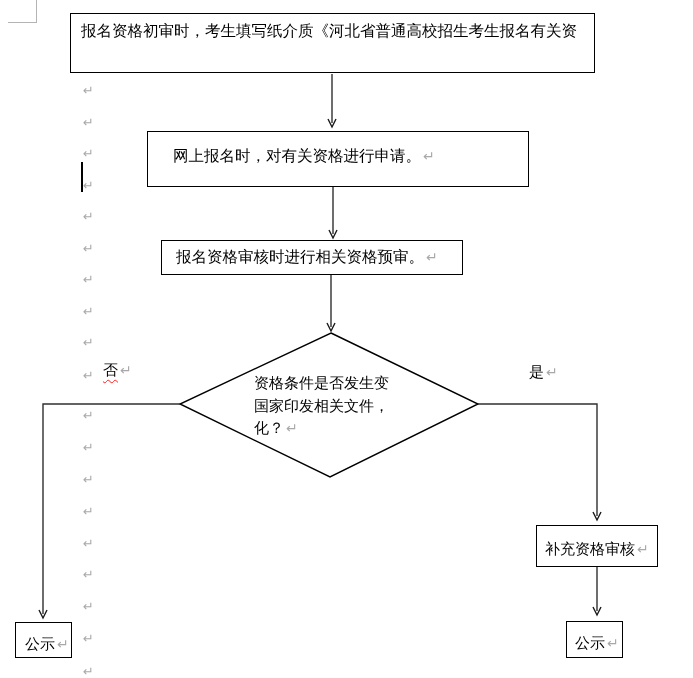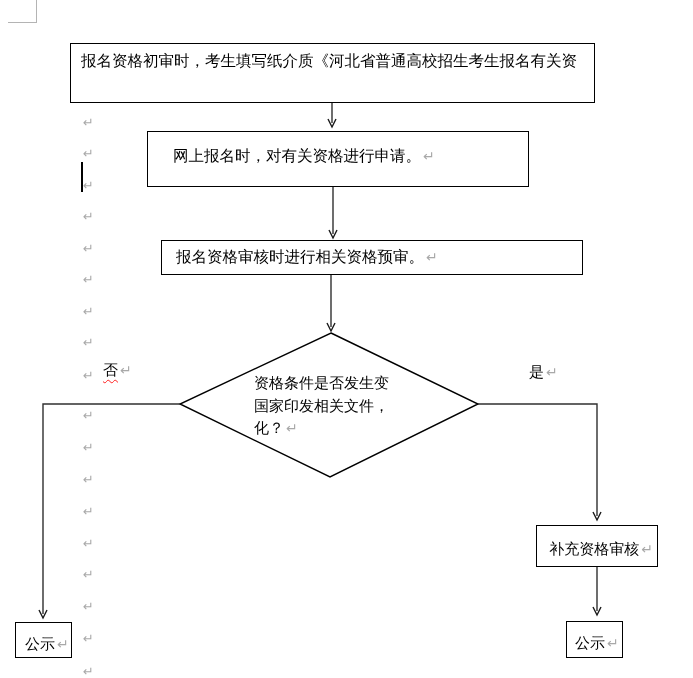--- a/index.html
+++ b/index.html
@@ -23,24 +23,24 @@
 
   .flowbox {
     position: absolute;
     border: 1.5px solid #000000;
     background: #ffffff;
     box-sizing: border-box;
     font-size: 15.5px;
     line-height: 27px;
     white-space: nowrap;
   }
-  .box1 { left: 70px;  top: 13px;  width: 525px; height: 60px; padding: 3px 6px 0 10px; margin-top: 30px; }
+  .box1 { left: 70px;  top: 13px;  width: 525px; height: 60px; padding: 3px 6px 0 10px; }
   .box2 { left: 147px; top: 131px; width: 382px; height: 56px; padding: 10px 0 0 25px; }
-  .box3 { left: 161px; top: 240px; width: 422px; height: 35px; padding: 4px 0 0 14px; line-height: 24px; }
-  .boxsup { left: 536px; top: 525px; width: 122px; height: 42px; padding: 9px 0 0 8px; font-size: 15px; text-align: center; }
+  .box3 { left: 161px; top: 240px; width: 302px; height: 35px; padding: 4px 0 0 14px; line-height: 24px; }
+  .boxsup { left: 536px; top: 525px; width: 122px; height: 42px; padding: 9px 0 0 8px; font-size: 15px; }
   .boxpub-left  { left: 15px;  top: 622px; width: 57px; height: 36px; padding: 7px 0 0 9px; font-size: 15px; }
   .boxpub-right { left: 566px; top: 621px; width: 57px; height: 37px; padding: 7px 0 0 8px; font-size: 15px; }
 
   .decision-text {
     position: absolute;
     left: 254px; top: 372px;
     font-size: 15px;
     line-height: 22.5px;
     white-space: nowrap;
   }

